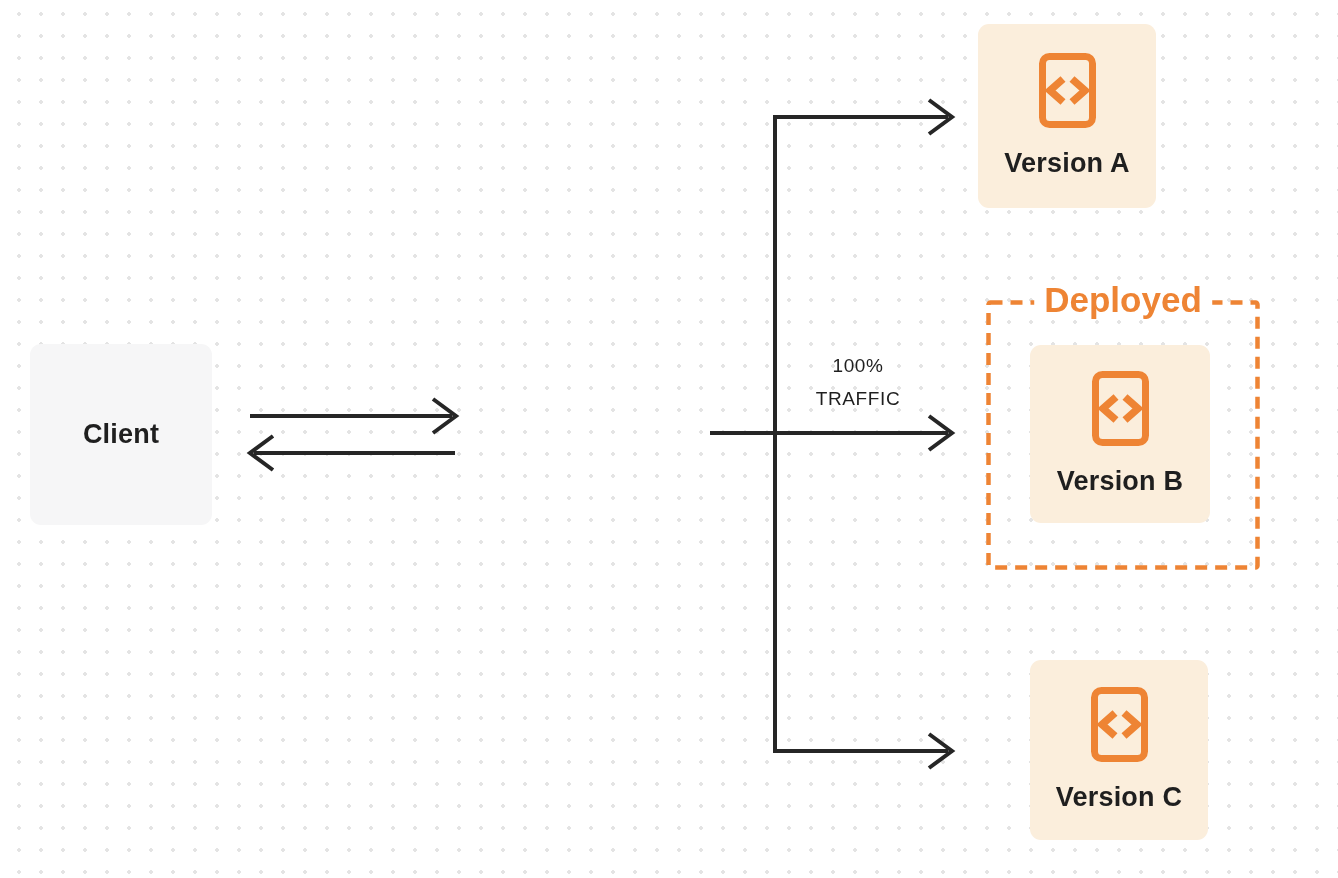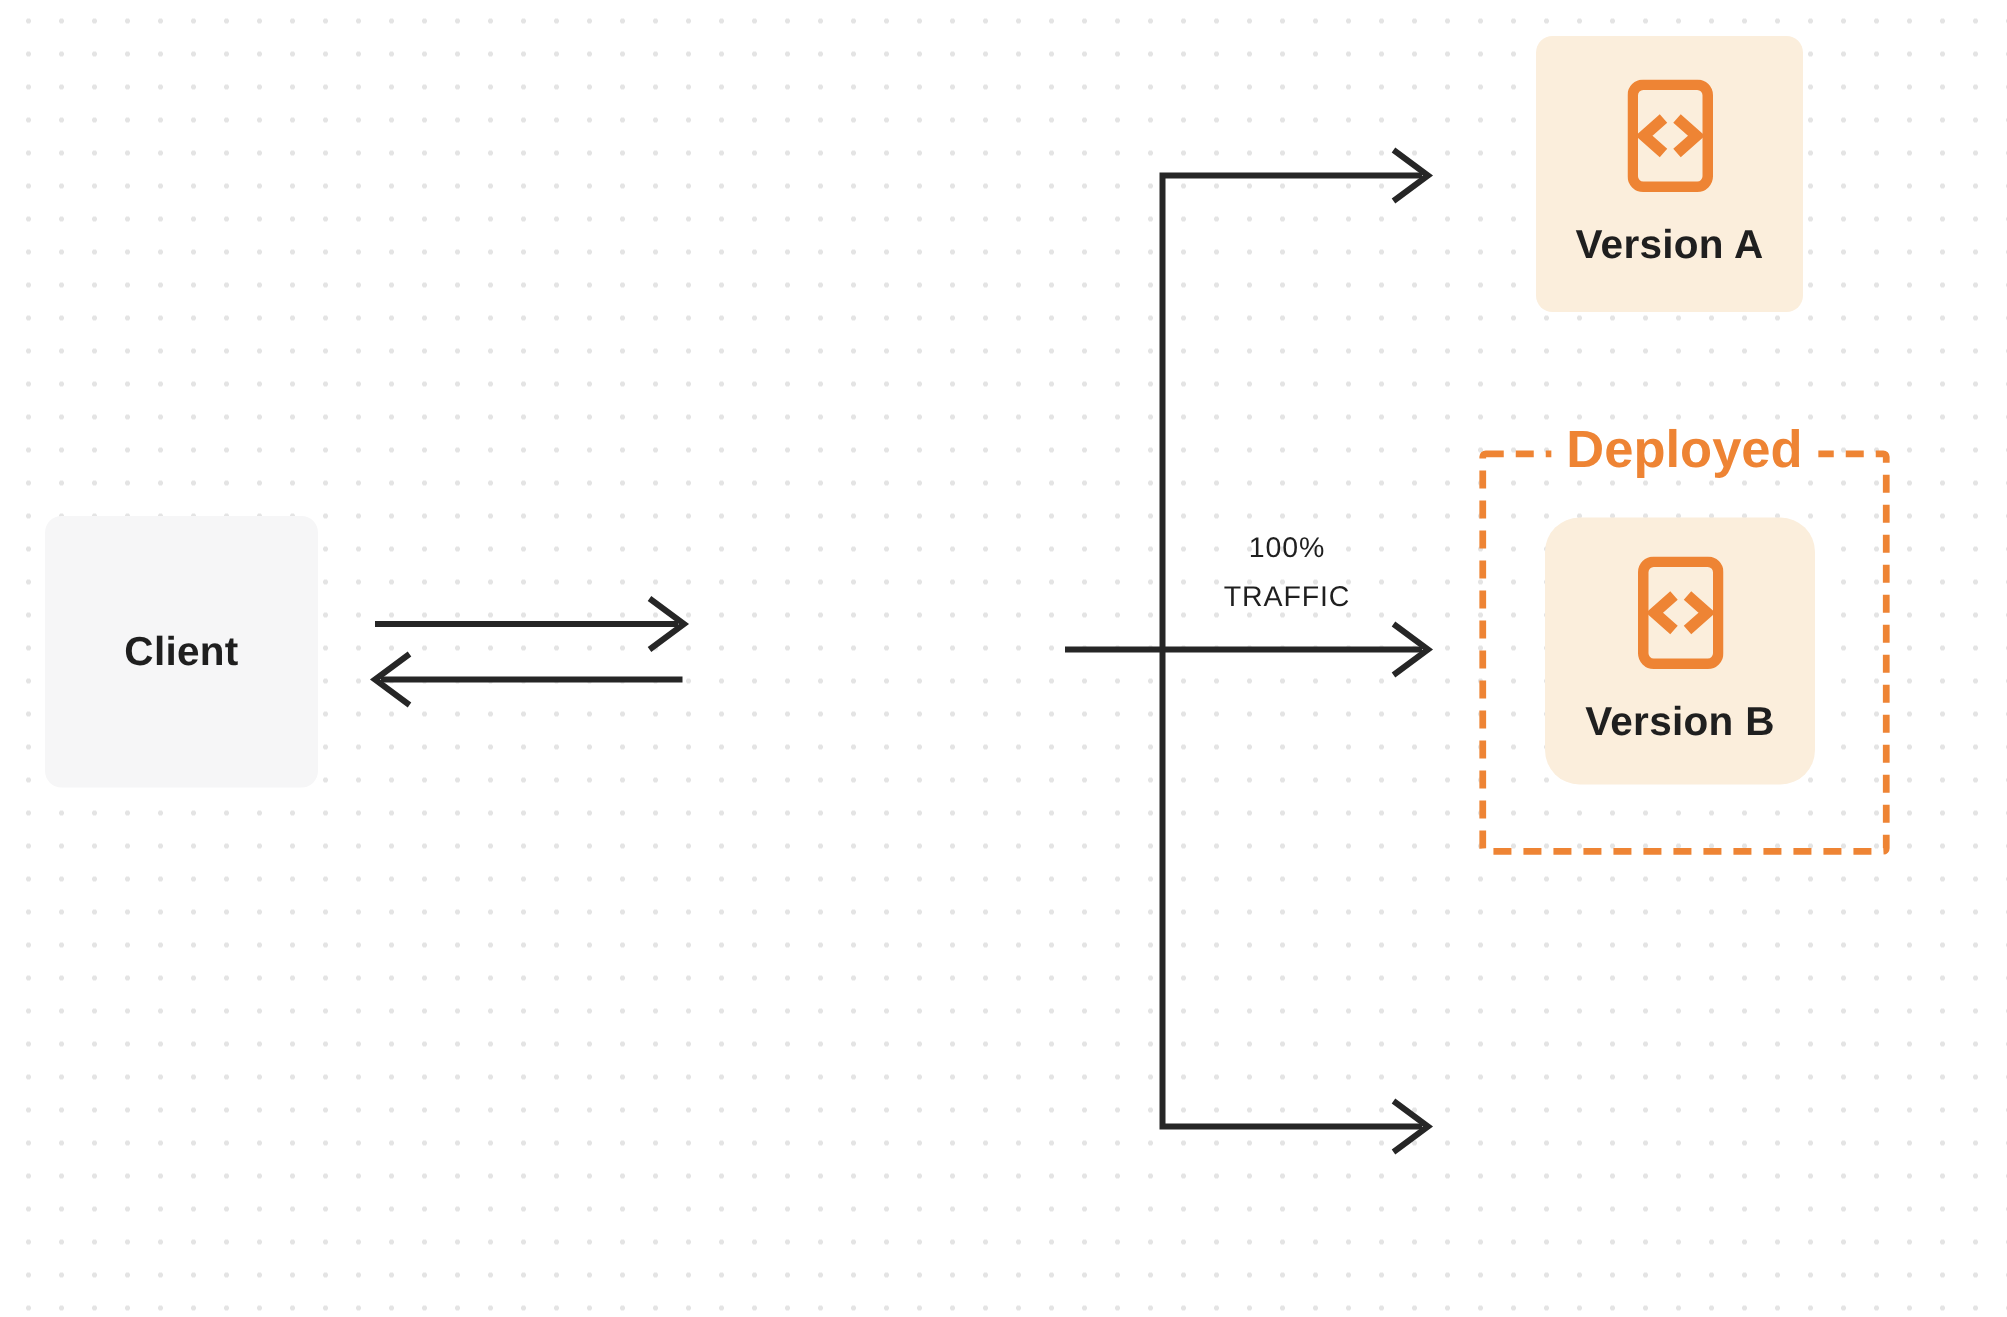--- a/index.html
+++ b/index.html
@@ -50,22 +50,22 @@
     color: var(--text, #1F1F1F);
     letter-spacing: 0.2px;
     white-space: nowrap;
   }
   .node-client {
     left: 30px; top: 344px; width: 182px; height: 181px;
     background: var(--gray-box, #F6F6F7);
   }
   .node-peach { background: var(--peach, #FBEEDC); }
   .node-worker { left: 492px; top: 343px; width: 184px; height: 182px; gap: 16px; }
-  .node-version-a { left: 1024px; top: 24px;  width: 178px; height: 184px; gap: 20px; }
-  .node-version-b { left: 1030px; top: 345px; width: 180px; height: 178px; gap: 20px; border-radius: 23px; }
+  .node-version-a { left: 978px; top: 24px;  width: 178px; height: 184px; gap: 20px; }
+  .node-version-b { left: 1030px; top: 345px; width: 180px; height: 178px; gap: 20px; }
   .node-version-c { left: 1030px; top: 660px; width: 178px; height: 180px; gap: 20px; }
   .icon-svg { display: block; }
   .icon-svg .stroke {
     stroke: var(--orange, #EE8434);
     fill: none;
     stroke-linejoin: miter;
     stroke-miterlimit: 6;
   }
   .deployed-box {
     position: absolute;
@@ -147,14 +147,22 @@
 
   <div class="node node-peach node-version-b">
     <svg class="icon-svg" width="57" height="75" viewBox="0 0 57 75" aria-hidden="true">
       <rect class="stroke" stroke-width="7" x="3.5" y="3.5" width="50" height="68" rx="7"></rect>
       <polyline class="stroke" stroke-width="7.5" points="24,26 11,37.5 24,49"></polyline>
       <polyline class="stroke" stroke-width="7.5" points="33,26 46,37.5 33,49"></polyline>
     </svg>
     <div class="label">Version B</div>
   </div>
 
+  <div class="node node-peach node-version-c">
+    <svg class="icon-svg" width="57" height="75" viewBox="0 0 57 75" aria-hidden="true">
+      <rect class="stroke" stroke-width="7" x="3.5" y="3.5" width="50" height="68" rx="7"></rect>
+      <polyline class="stroke" stroke-width="7.5" points="24,26 11,37.5 24,49"></polyline>
+      <polyline class="stroke" stroke-width="7.5" points="33,26 46,37.5 33,49"></polyline>
+    </svg>
+    <div class="label">Version C</div>
+  </div>
 
 </div>
 
 </body></html>

